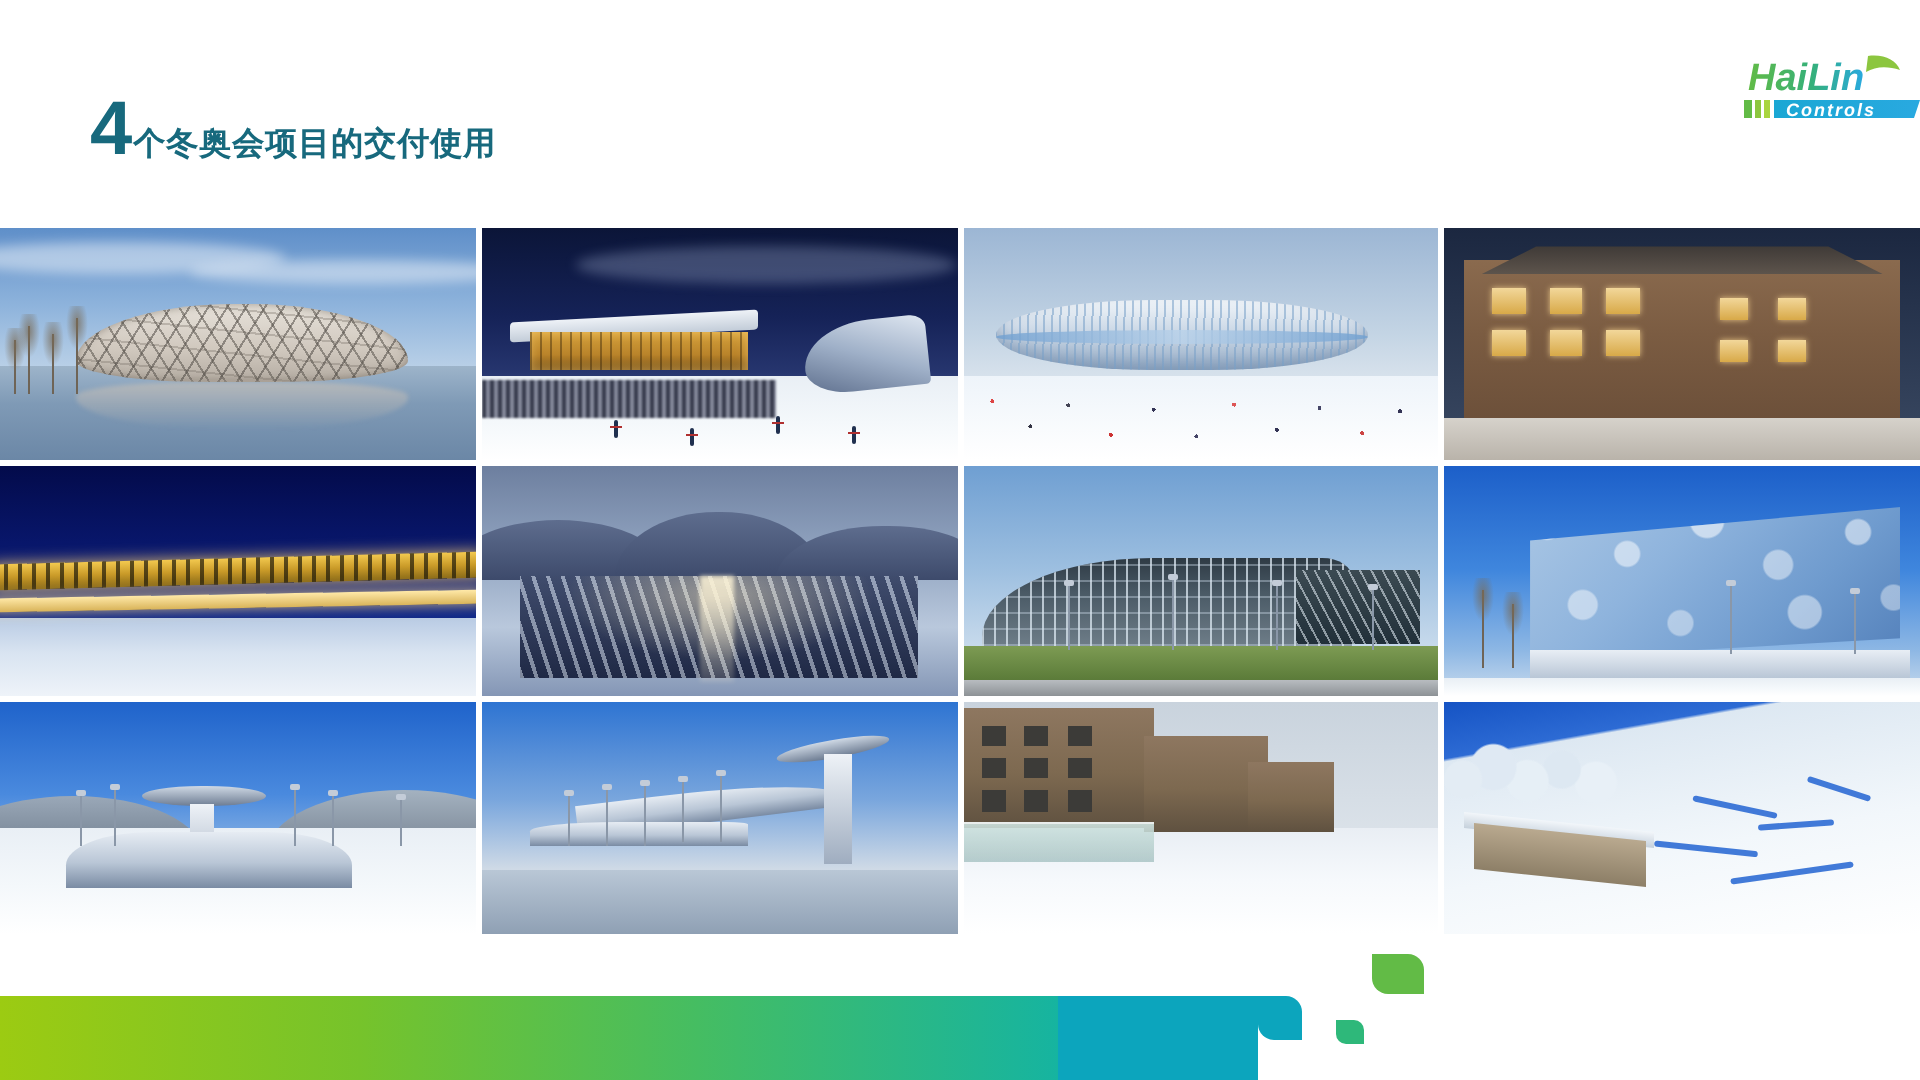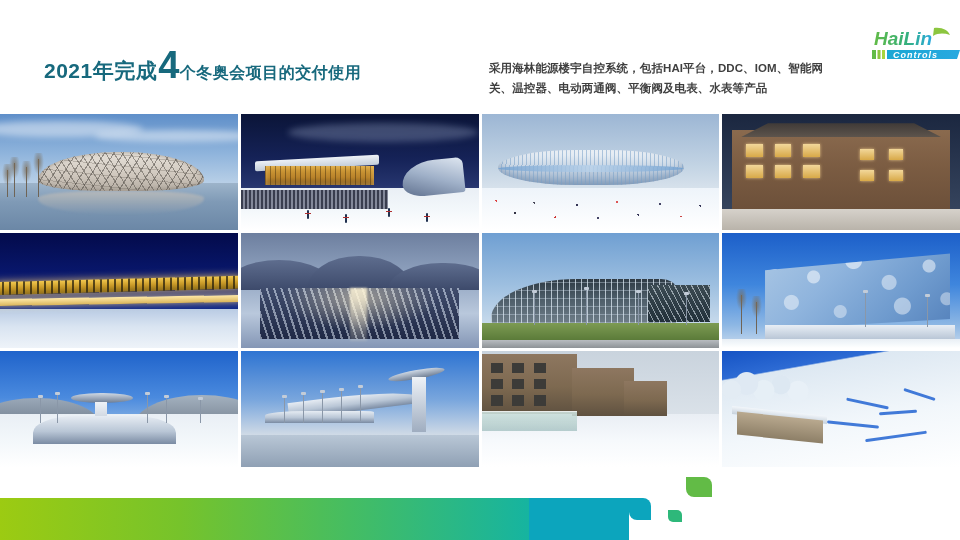--- a/index.html
+++ b/index.html
@@ -486,26 +486,24 @@
   }
 </style>
 </head>
 <body>
 
 <div class="slide">
 
   <div class="header">
 
     <div class="title">
-      <span class="t-pre">2021年完成</span>
         <span class="t-num">4</span>
         <span class="t-post">个冬奥会项目的交付使用</span>
     </div>
 
-    <div class="subtitle">采用海林能源楼宇自控系统，包括HAI平台，DDC、IOM、智能网关、温控器、电动两通阀、平衡阀及电表、水表等产品</div>
 
     <div class="logo">
       <svg width="92" height="38" viewBox="0 0 92 38">
         <defs>
           <linearGradient id="gWord" x1="0" y1="0" x2="1" y2="0">
             <stop offset="0%" stop-color="#62bb46"></stop>
             <stop offset="55%" stop-color="#35b07a"></stop>
             <stop offset="100%" stop-color="#29a9e0"></stop>
           </linearGradient>
           <linearGradient id="gBar" x1="0" y1="0" x2="1" y2="0">

